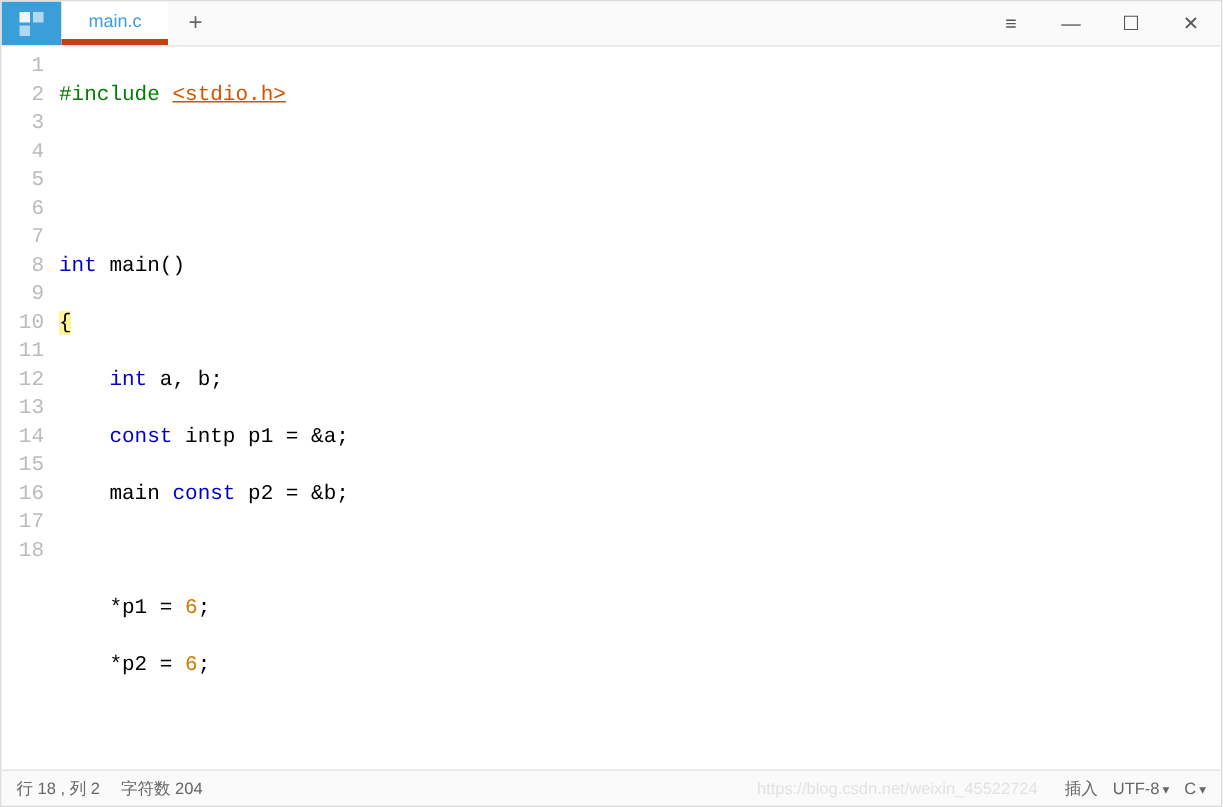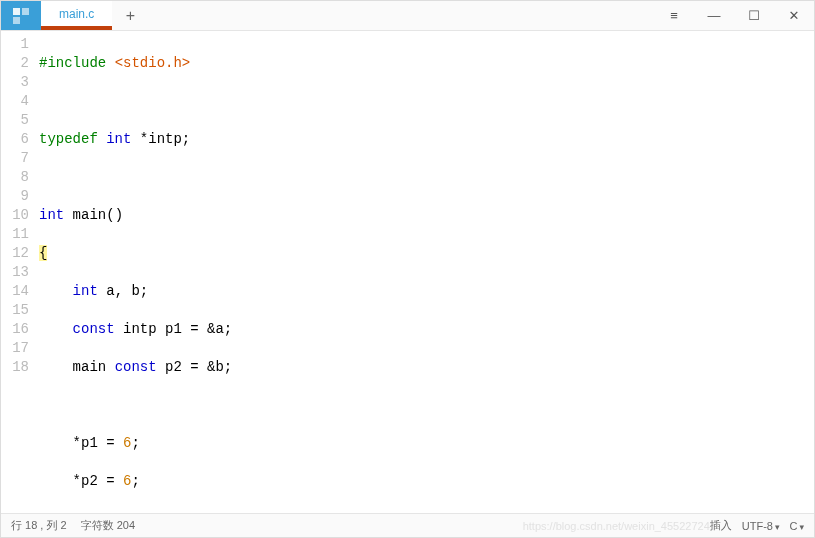--- a/index.html
+++ b/index.html
@@ -81,39 +81,39 @@
       user-select: none;
     }
     .gutter div { height: 19px; }
     .code {
       flex: 1;
       white-space: pre;
     }
     .code .line { height: 19px; display: block; }
     .kw-green { color: #008000; }
     .kw-blue { color: #0000cc; }
-    .kw-orange { color: #d35400; }
+    .kw-orange { color: #d35400; text-decoration: underline; }
     .brace { background: #fff59d; color: #000; }
     .num { color: #cc7a00; }
     .statusbar {
       height: 24px;
       border-top: 1px solid #e5e5e5;
       display: flex;
       align-items: center;
       padding: 0 10px;
       font-size: 11px;
       color: #666;
       background: #fafafa;
     }
     .statusbar .left { display: flex; gap: 14px; align-items: flex-end; }
     .statusbar .right { display: flex; gap: 10px; align-items: center; }
     .watermark {
       color: #e2e2e2;
       font-size: 11px;
-      margin-right: 0;
+      margin-right: 18px;
     }
     .dd { cursor: pointer; }
     .chev { font-size: 9px; margin-left: 2px; }
   </style>
 </head>
 <body>
 
 <div class="titlebar">
   <div class="app-icon">
     <svg width="18" height="18" viewBox="0 0 18 18">
@@ -162,21 +162,20 @@
       <div>13</div>
       <div>14</div>
       <div>15</div>
       <div>16</div>
       <div>17</div>
       <div>18</div>
     </div>
   <div class="code">
 <span class="line"><span class="kw-green">#include</span><span> </span><span class="kw-orange">&lt;stdio.h&gt;</span></span>
 <span class="line"></span>
-<span class="line"><span class="kw-green">typedef</span><span> </span><span class="kw-blue">int</span><span> *intp;</span></span>
 <span class="line"></span>
 <span class="line"><span class="kw-blue">int</span><span> main()</span></span>
 <span class="line"><span class="brace">{</span></span>
 <span class="line"><span>    </span><span class="kw-blue">int</span><span> a, b;</span></span>
 <span class="line"><span>    </span><span class="kw-blue">const</span><span> intp p1 = &amp;a;</span></span>
 <span class="line"><span>    main </span><span class="kw-blue">const</span><span> p2 = &amp;b;</span></span>
 <span class="line"></span>
 <span class="line"><span>    *p1 = </span><span class="num">6</span><span>;</span></span>
 <span class="line"><span>    *p2 = </span><span class="num">6</span><span>;</span></span>
 

